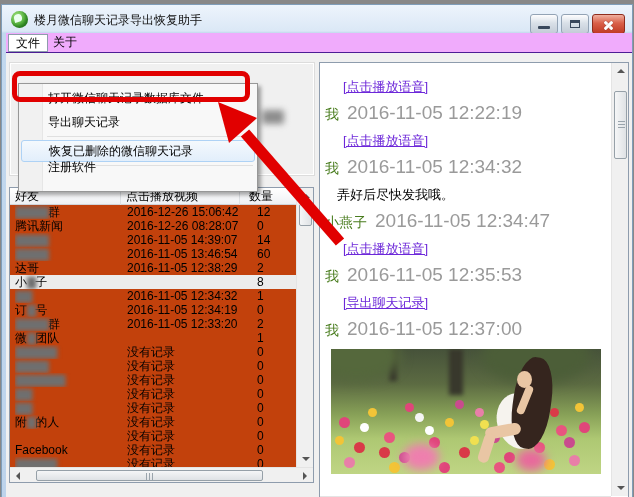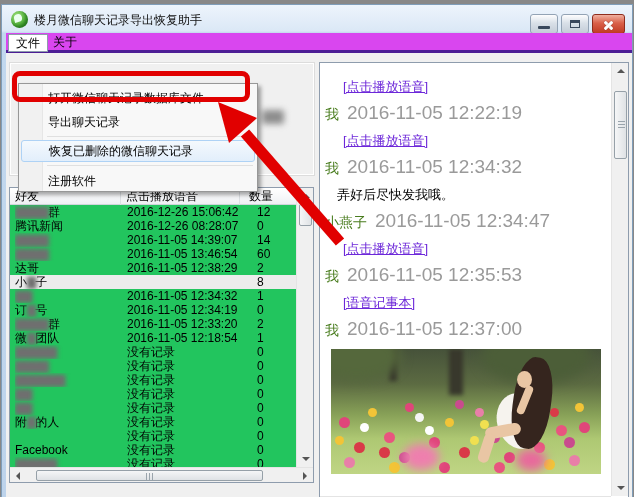--- a/index.html
+++ b/index.html
@@ -21,30 +21,30 @@
   .btn-close{left:590px;width:33px;background:linear-gradient(180deg,#f0b0a0,#d9604a 45%,#c03a24);border:1px solid #8e2c1d;}
   .glyph-min{position:absolute;left:7px;top:11px;width:12px;height:3px;background:#39485c;border-radius:1px;}
   .glyph-max{position:absolute;left:8px;top:5px;width:10px;height:8px;border:1px solid #39485c;border-top-width:3px;background:transparent;}
   .glyph-x1,.glyph-x2{position:absolute;left:10px;top:4px;width:11px;height:3px;background:#fff;border-radius:1px;
        box-shadow:0 0 1px rgba(80,0,0,.6);}
   .glyph-x1{transform:translateY(5px) rotate(45deg);}
   .glyph-x2{transform:translateY(5px) rotate(-45deg);}
   
   .client{position:absolute;left:4px;top:28px;width:626px;height:465px;background:#f0f0f0;}
   
-  .menubar{position:absolute;left:0;top:0;width:100%;height:20px;background:#d946ef;border-bottom:3px solid #4c1d95;}
+  .menubar{position:absolute;left:0;top:0;width:100%;height:20px;background:#f0abfc;border-bottom:1px solid #4c1d95;}
   .menubtn{position:absolute;top:1px;height:18px;line-height:17px;font-size:12px;padding:0 7px;color:#000;}
   .menubtn.pressed{left:2px;background:#fff;border:1px solid #8e9cad;}
   .menubtn.plain{left:40px;}
   
   .groupbox{position:absolute;left:3px;top:29px;width:306px;height:114px;
        border:1px solid #dcdcdc;box-shadow:inset 0 0 0 1px #ffffff;background:#f0f0f0;}
   .blur-blob{position:absolute;background:#8d8d8d;filter:blur(3px);border-radius:2px;}
   
-  .ftable{position:absolute;left:3px;top:154px;width:305px;height:296px;background:#22c55e;border:1px solid #8e9cad;}
+  .ftable{position:absolute;left:3px;top:154px;width:305px;height:296px;background:#c2410c;border:1px solid #8e9cad;}
   .thead{position:absolute;left:0;top:0;width:286px;height:17px;background:linear-gradient(180deg,#ffffff,#f6f7f9 60%,#eef0f3);
        border-bottom:1px solid #cfd4da;}
   .th{position:absolute;top:0;height:17px;line-height:16px;font-size:12px;color:#000;padding-left:5px;border-right:1px solid #dde0e4;}
   .tbody{position:absolute;left:0;top:17px;width:286px;height:262px;overflow:hidden;}
   .trow{position:relative;width:100%;height:14px;line-height:14px;font-size:12px;color:#000;white-space:nowrap;}
   .trow.sel{background:#ececec;}
   .tc{position:absolute;top:0;height:14px;overflow:hidden;}
   .tc1{left:5px;width:106px;}
   .tc2{left:117px;width:115px;}
   .tc3{left:247px;width:45px;}
@@ -134,21 +134,21 @@
       <div class="menubtn plain">关于</div>
     </div>
 
     <div class="groupbox">
       <div class="blur-blob" style="left:252px;top:47px;width:22px;height:14px;"></div>
     </div>
 
     <div class="ftable">
       <div class="thead">
         <div class="th" style="left:0;width:111px;">好友</div>
-        <div class="th" style="left:111px;width:119px;">点击播放语音</div>
+        <div class="th" style="left:111px;width:119px;">点击播放视频</div>
         <div class="th" style="left:234px;width:56px;border-right:none;">数量</div>
       </div>
       <div class="tbody">
           <div class="trow">
             <div class="tc tc1"><span class="redacted">▇▇▇▇</span><span>群</span></div>
             <div class="tc tc2">2016-12-26 15:06:42</div>
             <div class="tc tc3">12</div>
           </div>
           <div class="trow">
             <div class="tc tc1"><span>腾讯新闻</span></div>
@@ -184,21 +184,20 @@
             <div class="tc tc2">2016-11-05 12:34:19</div>
             <div class="tc tc3">0</div>
           </div>
           <div class="trow">
             <div class="tc tc1"><span class="redacted">▇▇▇▇</span><span>群</span></div>
             <div class="tc tc2">2016-11-05 12:33:20</div>
             <div class="tc tc3">2</div>
           </div>
           <div class="trow">
             <div class="tc tc1"><span>微</span><span class="redacted">▇</span><span>团队</span></div>
-            <div class="tc tc2">2016-11-05 12:18:54</div>
             <div class="tc tc3">1</div>
           </div>
           <div class="trow">
             <div class="tc tc1"><span class="redacted">▇▇▇▇▇</span></div>
             <div class="tc tc2">没有记录</div>
             <div class="tc tc3">0</div>
           </div>
           <div class="trow">
             <div class="tc tc1"><span class="redacted">▇▇▇▇</span></div>
             <div class="tc tc2">没有记录</div>
@@ -258,21 +257,21 @@
     <div class="chat">
       <div class="chatbody">
           <div class="crow"><span class="lnk">[点击播放语音]</span></div>
           <div class="crow"><span class="sender" style="color: rgb(74, 125, 31);">我</span><span class="time">2016-11-05 12:22:19</span></div>
           <div class="crow"><span class="lnk">[点击播放语音]</span></div>
           <div class="crow"><span class="sender" style="color: rgb(74, 125, 31);">我</span><span class="time">2016-11-05 12:34:32</span></div>
           <div class="crow"><span class="msg">弄好后尽快发我哦。</span></div>
           <div class="crow"><span class="sender" style="color: rgb(74, 125, 31);">小燕子</span><span class="time">2016-11-05 12:34:47</span></div>
           <div class="crow"><span class="lnk">[点击播放语音]</span></div>
           <div class="crow"><span class="sender" style="color: rgb(74, 125, 31);">我</span><span class="time">2016-11-05 12:35:53</span></div>
-          <div class="crow"><span class="lnk">[语音记事本]</span></div>
+          <div class="crow"><span class="lnk">[导出聊天记录]</span></div>
           <div class="crow"><span class="sender" style="color: rgb(74, 125, 31);">我</span><span class="time">2016-11-05 12:37:00</span></div>
           <div class="photo">
             <div class="ph-layer trunk" style="left:118px;top:0;width:14px;height:46px;"></div>
             <div class="ph-layer trunk" style="left:58px;top:0;width:8px;height:32px;"></div>
             <div class="ph-layer foliage" style="left:-20px;top:-18px;width:90px;height:50px;background:#55683c;"></div>
             <div class="ph-layer foliage" style="left:150px;top:-20px;width:110px;height:55px;background:#4c5e38;"></div>
             <div class="dots"></div>
             <div class="fg-blob" style="left:72px;top:95px;width:36px;height:26px;background:#ee7fae;"></div>
             <div class="fg-blob" style="left:185px;top:100px;width:30px;height:22px;background:#e8699c;"></div>
             <div class="girl">
@@ -301,21 +300,21 @@
       </div>
     </div>
 
     <div class="dropdown">
       <div class="gutter"></div>
       <div class="mitem" style="top:3px;">打开微信聊天记录数据库文件</div>
       <div class="mitem" style="top:27px;">导出聊天记录</div>
       <div class="msep" style="top:52px;"></div>
       <div class="mitem hover" style="top:56px;">恢复已删除的微信聊天记录</div>
       <div class="msep" style="top:81px;"></div>
-      <div class="mitem" style="top:86px;">注册软件</div>
+      <div class="mitem" style="top:72px;">注册软件</div>
     </div>
 
   </div>
 
   <div class="redbox"></div>
 
   <svg class="arrow-svg" viewBox="0 0 634 497">
     <line x1="338" y1="237" x2="243" y2="128" stroke="#e10000" stroke-width="11"></line>
     <polygon points="216,97 255,113 227,138" fill="#e10000"></polygon>
   </svg>

